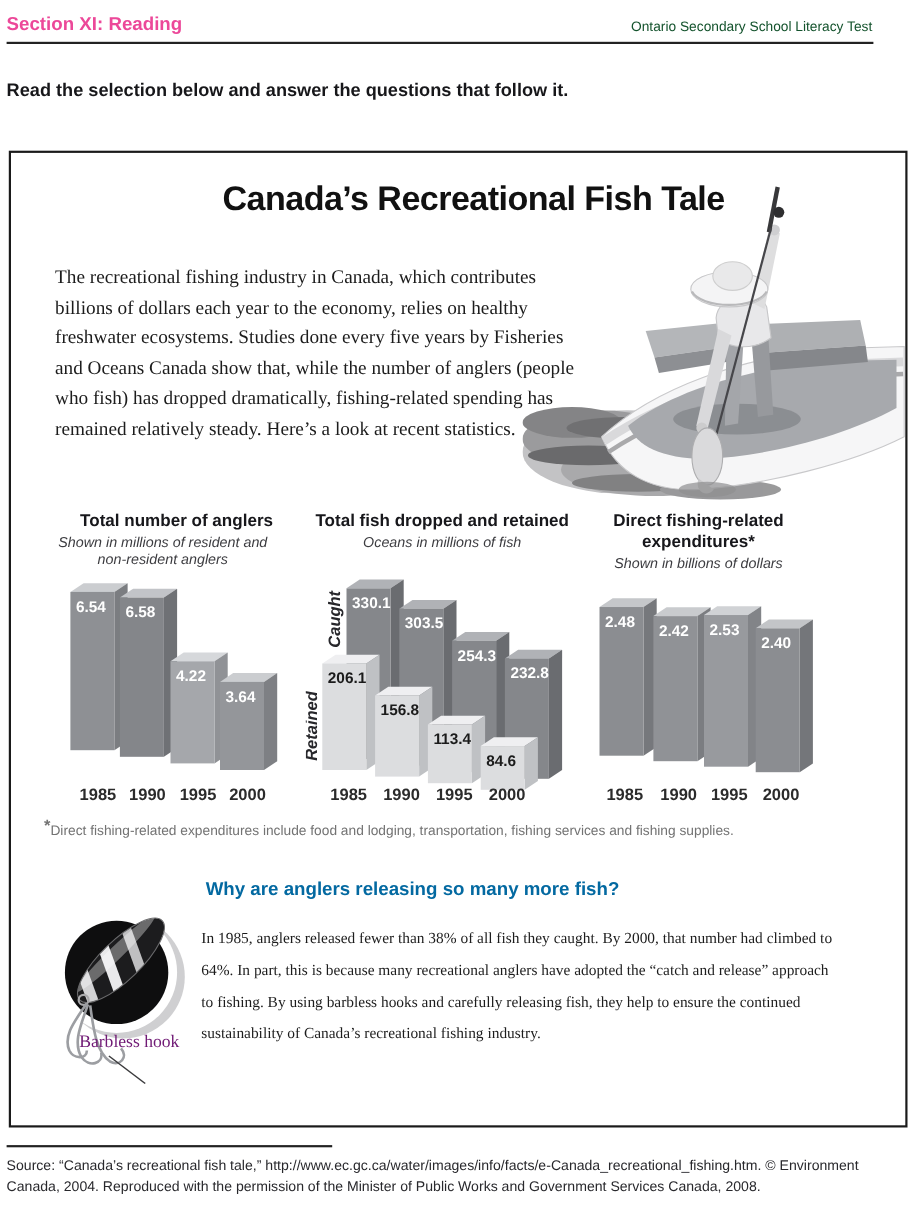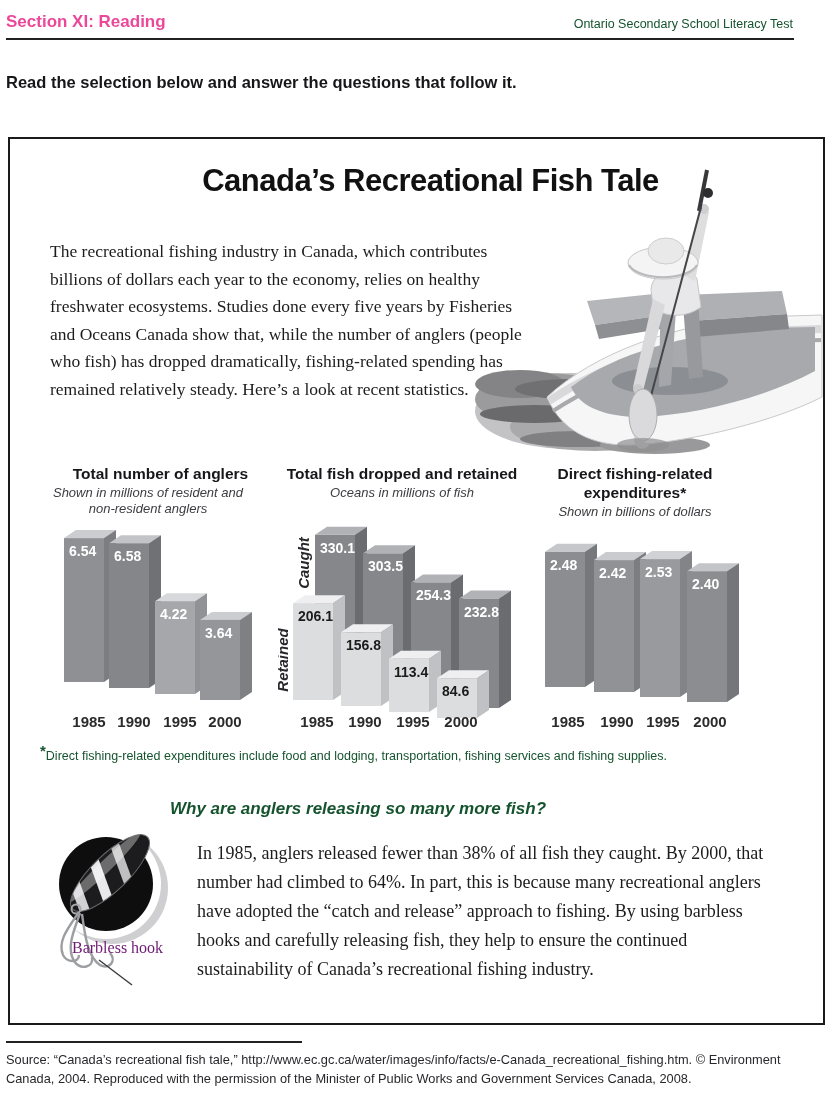--- a/index.html
+++ b/index.html
@@ -24,26 +24,26 @@
   .chart-col{top:325px;text-align:center;}
   .chart-title{font-size:15.5px;font-weight:bold;color:#17171b;line-height:19px;}
   .chart-sub{font-size:13px;font-style:italic;color:#3c3c40;line-height:16px;margin-top:2px;}
 
   .chart-svg{top:386px;width:250px;height:212px;}
   .chart-svg text{font-family:"Liberation Sans",sans-serif;}
   .chart-svg .val{font-size:14px;font-weight:bold;}
   .chart-svg .yr{font-size:15px;font-weight:bold;fill:#2b2b2b;}
   .chart-svg .sname{font-size:15px;font-weight:bold;font-style:italic;fill:#27272b;}
 
-  .footnote{left:30px;top:603px;width:760px;font-size:12.5px;color:#14532d;}
+  .footnote{left:30px;top:603px;width:760px;font-size:12.5px;color:#737373;}
   .fn-star{font-size:15px;font-weight:bold;vertical-align:4px;}
 
-  .why-heading{left:160px;top:660px;font-size:17px;font-weight:bold;color:#14532d;font-style:italic;}
-  .why-body{left:187px;top:700px;width:580px;font-family:"Liberation Serif",serif;
-            font-size:18px;line-height:29px;color:#1c1c1c;}
+  .why-heading{left:177px;top:660px;font-size:17px;font-weight:bold;color:#0369a1;}
+  .why-body{left:173px;top:700px;width:580px;font-family:"Liberation Serif",serif;
+            font-size:14px;line-height:29px;color:#1c1c1c;}
 
   .hook-svg{left:30px;top:672px;width:160px;height:178px;}
   .hook-caption{left:62px;top:800px;font-family:"Liberation Serif",serif;font-size:16px;color:#701a75;}
 
   .fisher-svg{left:465px;top:10px;width:348px;height:312px;}
 
   .src-rule{left:6px;top:1041px;width:296px;height:1.5px;background:#222;}
   .source{left:6px;top:1050px;width:790px;font-size:12.8px;line-height:19px;color:#28282c;}
 </style>
 </head>

